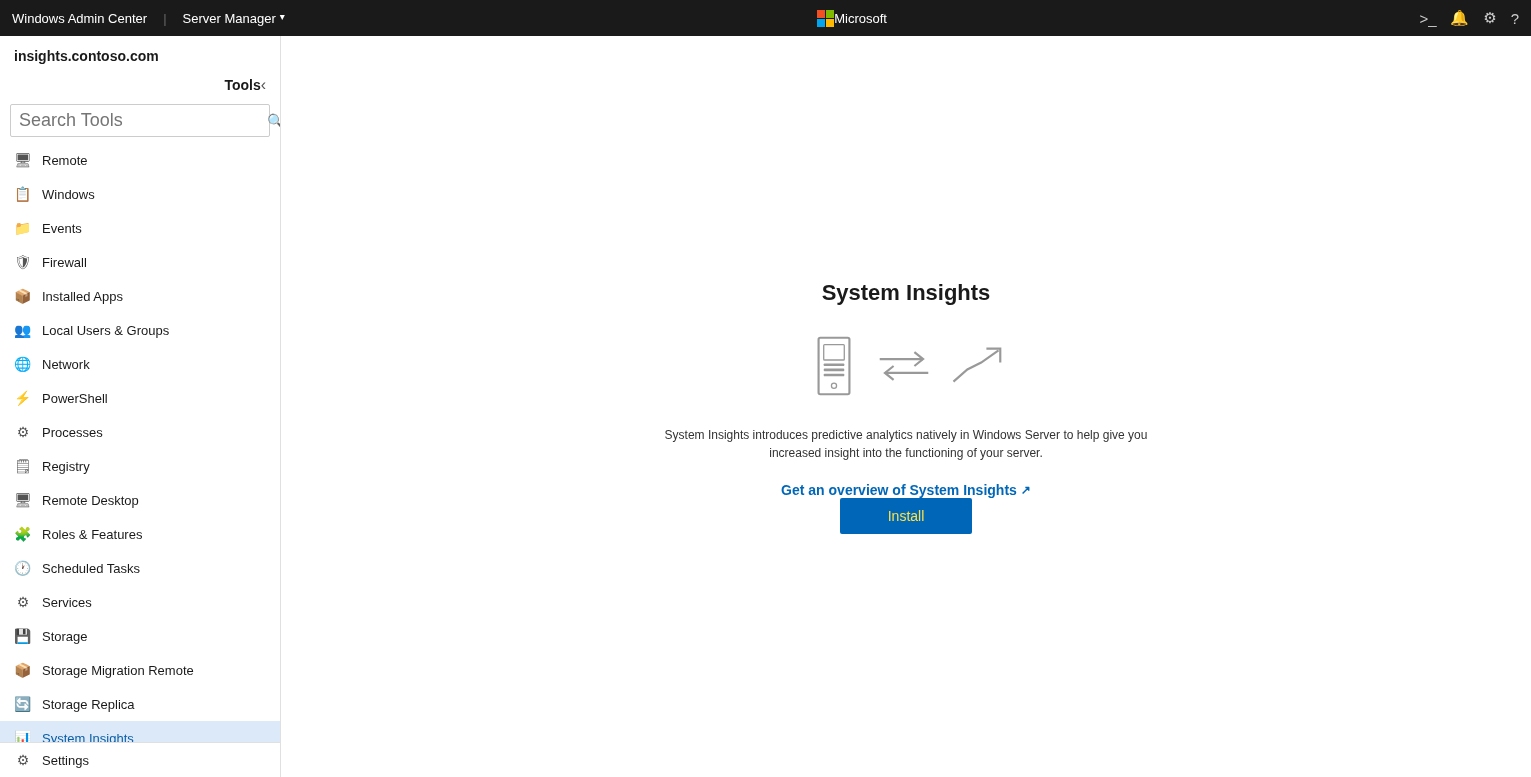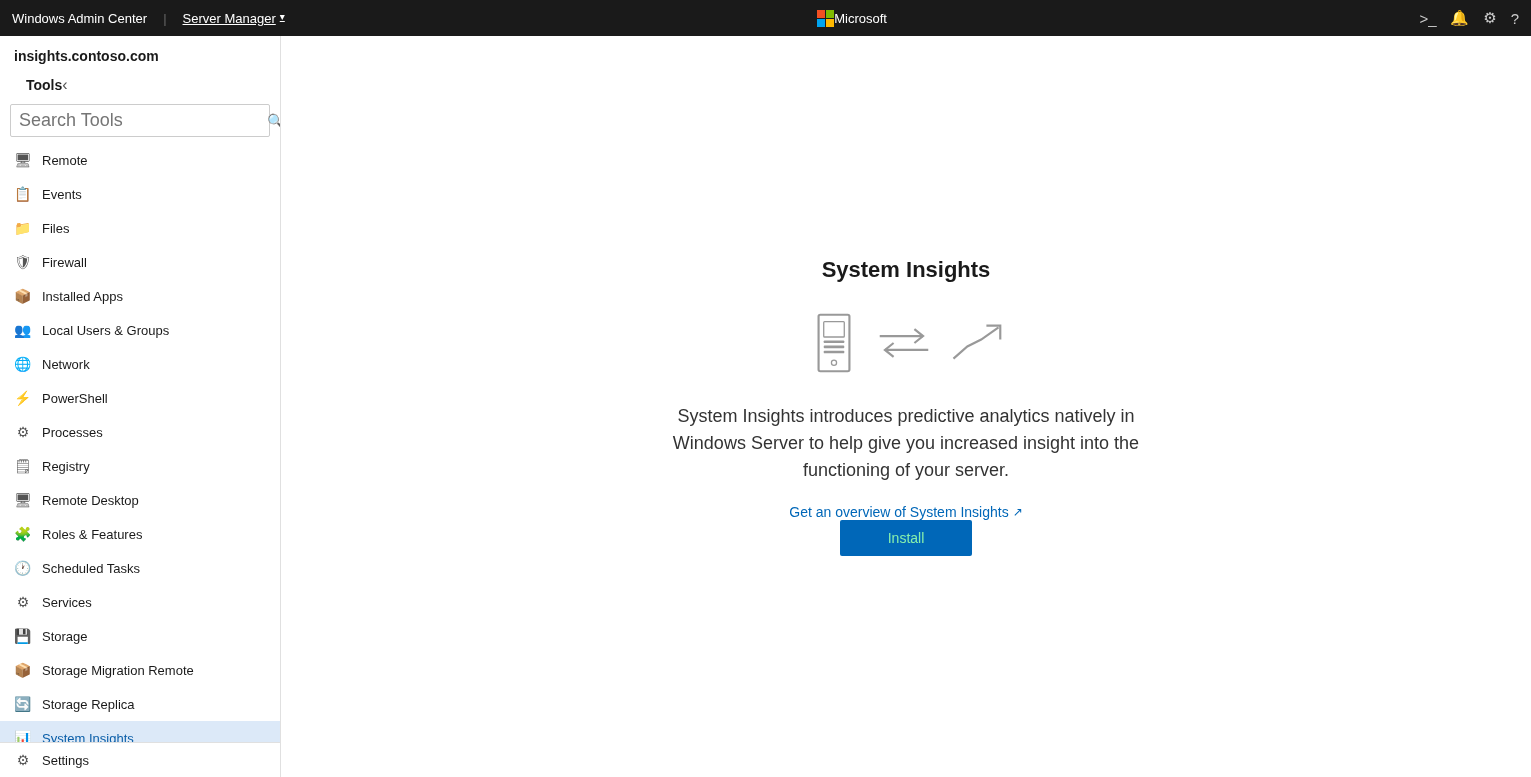--- a/index.html
+++ b/index.html
@@ -31,21 +31,20 @@
     }
     .server-manager-btn {
       background: none;
       border: none;
       color: #fff;
       font-size: 13px;
       cursor: pointer;
       display: flex;
       gap: 4px;
       padding: 0;
-      text-decoration: underline;
     }
     .topbar-center {
       flex: 1;
       display: flex;
       justify-content: center;
       align-items: center;
     }
     .microsoft-logo {
       display: flex;
       align-items: center;
@@ -102,22 +101,22 @@
       flex-shrink: 0;
     }
     .sidebar-server-name {
       font-size: 14px;
       font-weight: 600;
       color: #1a1a1a;
     }
     .sidebar-tools-header {
       display: flex;
       align-items: center;
-      justify-content: flex-start;
-      padding: 6px 26px;
+      justify-content: flex-end;
+      padding: 6px 14px;
       flex-shrink: 0;
     }
     .tools-label {
       font-size: 14px;
       font-weight: 600;
       color: #1a1a1a;
     }
     .collapse-btn {
       background: none;
       border: none;
@@ -223,37 +222,38 @@
     }
     .icon-arrows {
       width: 52px;
       height: 40px;
     }
     .icon-trend {
       width: 52px;
       height: 44px;
     }
     .content-desc {
-      font-size: 18px;
+      font-size: 12px;
       color: #333;
       line-height: 1.5;
       margin-bottom: 20px;
     }
     .content-link {
       color: #0067b8;
       text-decoration: none;
       font-size: 14px;
       display: flex;
       align-items: center;
       gap: 4px;
       justify-content: center;
+      font-weight: bold;
     }
     .install-btn {
       background: #0067b8;
-      color: #86efac;
+      color: #fde047;
       border: none;
       padding: 10px 48px;
       font-size: 14px;
       cursor: pointer;
       border-radius: 2px;
     }
   </style>
 </head>
 <body>
 
@@ -300,25 +300,25 @@
       <span class="search-box-icon">🔍</span>
     </div>
     <div class="sidebar-scroll">
 
     <div class="nav-item">
           <span class="nav-icon">🖥</span>
           <span>Remote</span>
         </div>
         <div class="nav-item">
           <span class="nav-icon">📋</span>
+          <span>Windows</span>
+        </div>
+        <div class="nav-item">
+          <span class="nav-icon">📁</span>
           <span>Events</span>
-        </div>
-        <div class="nav-item">
-          <span class="nav-icon">📁</span>
-          <span>Files</span>
         </div>
         <div class="nav-item">
           <span class="nav-icon">🛡</span>
           <span>Firewall</span>
         </div>
         <div class="nav-item">
           <span class="nav-icon">📦</span>
           <span>Installed Apps</span>
         </div>
         <div class="nav-item">

